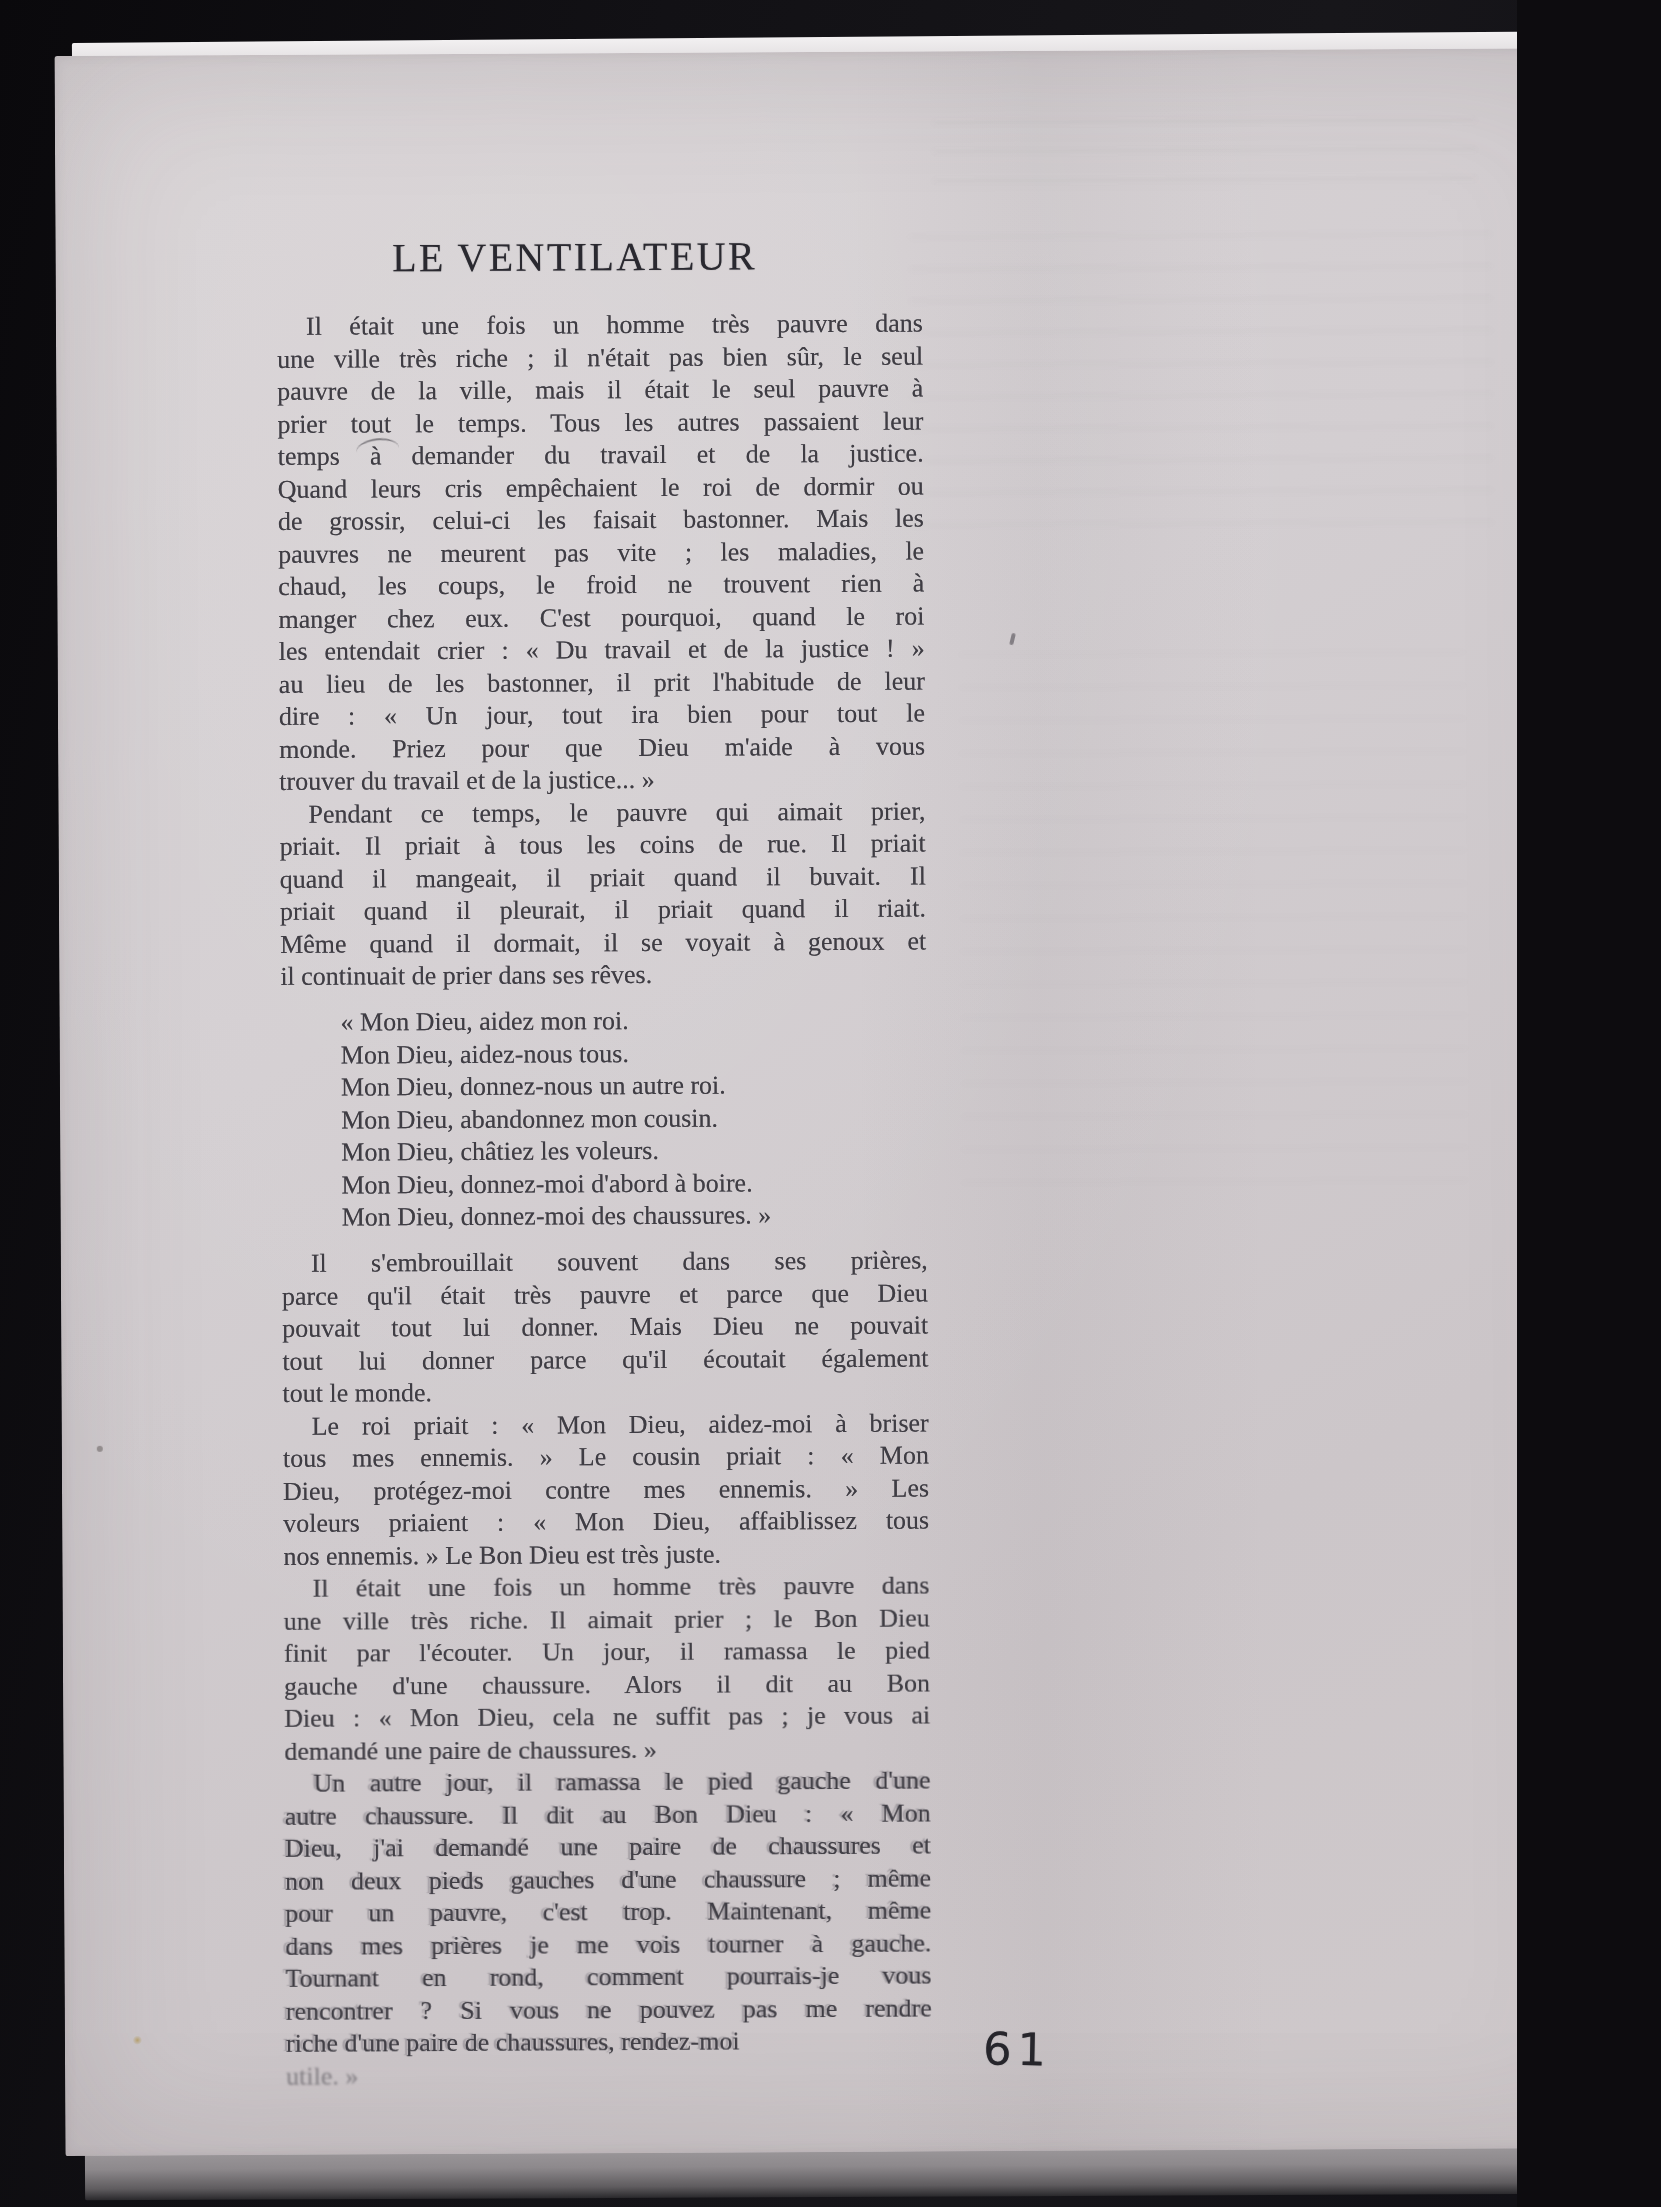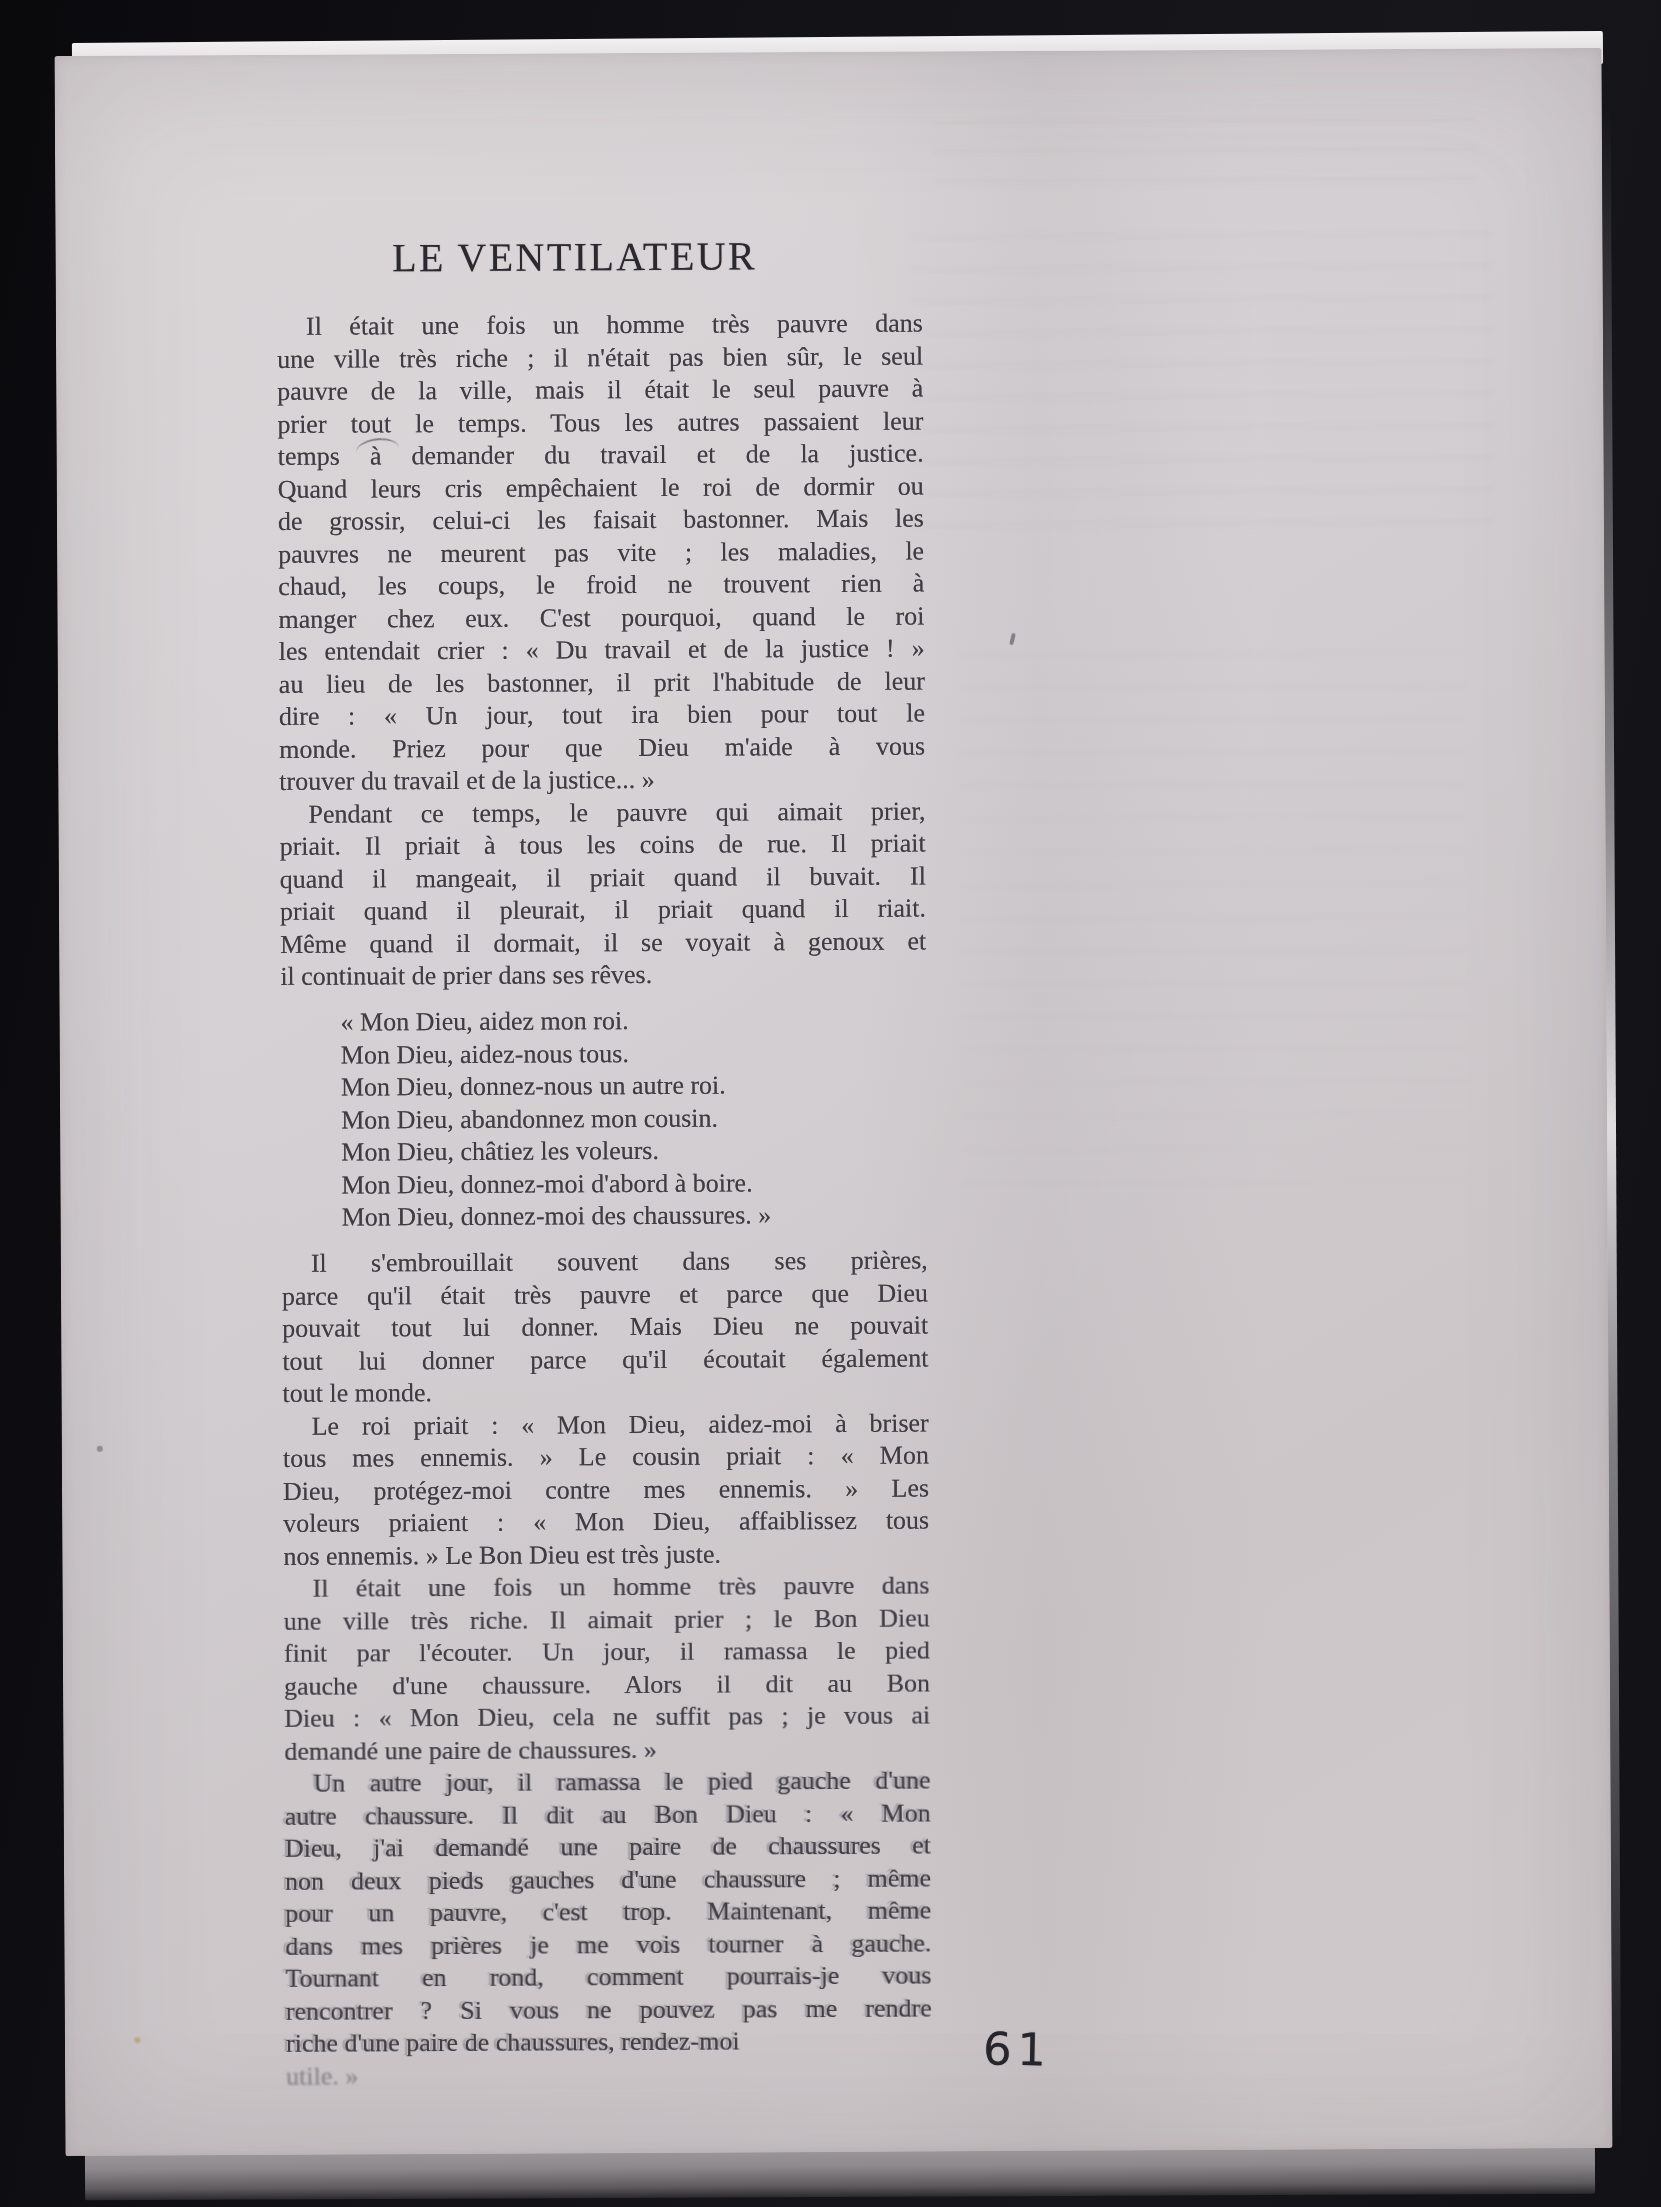--- a/index.html
+++ b/index.html
@@ -1,18 +1,18 @@
 <!DOCTYPE html>
 <html><head>
 <meta charset="utf-8">
 <style>
   html,body{margin:0;padding:0;background:#0d0c0f;}
   .stage{
     position:relative;
-    width:1661px;height:2208px;
+    width:1517px;height:2208px;
     overflow:hidden;
     background:linear-gradient(100deg,#0a090c 0%,#121115 35%,#17161a 70%,#121116 100%);
     font-family:"Liberation Serif","DejaVu Serif",serif;
   }
   
   .edge-top{
     position:absolute;left:72px;top:37px;width:1531px;height:33px;
     background:linear-gradient(to bottom,#f2f0f1,#d9d5d7);
     transform:rotate(-0.45deg);
     border-radius:1.9px;

